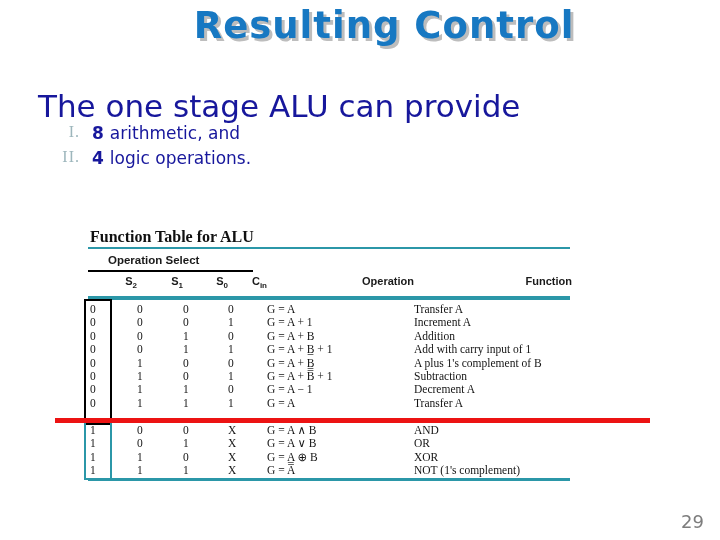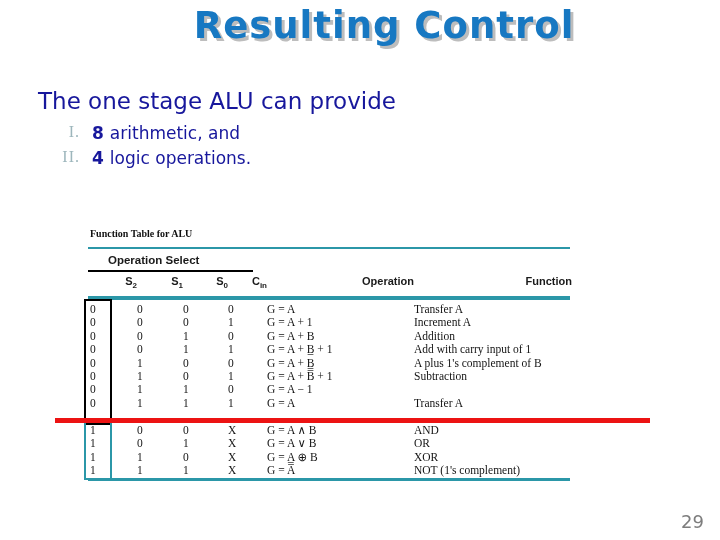--- a/index.html
+++ b/index.html
@@ -5,33 +5,33 @@
   html,body{margin:0;padding:0;background:#fff;}
   .slide{position:relative;width:720px;height:540px;background:#ffffff;overflow:hidden;
          font-family:"DejaVu Sans",sans-serif;}
 
   
   .title{position:absolute;top:4px;left:0;width:720px;text-align:center;
          font-family:"DejaVu Sans",sans-serif;font-weight:bold;font-size:37px;
          color:#1778c2;text-shadow:3px 3px 0 #bdbdbd;letter-spacing:1px;margin-left:24px;}
 
   
-  .heading{position:absolute;left:38px;top:88px;font-size:23px;color:#17179c;}
+  .heading{position:absolute;left:38px;top:88px;font-size:31px;color:#17179c;}
   .list-item{position:absolute;left:0;width:700px;font-size:17px;color:#17179c;}
   .li-1{top:123px;} .li-2{top:148px;}
   .numeral{position:absolute;left:40px;width:40px;text-align:right;
            font-family:"Liberation Serif",serif;font-variant:small-caps;
            font-size:16px;color:#9db6bc;letter-spacing:1px;}
   .li-text{position:absolute;left:92px;top:0;}
   .li-num{font-weight:bold;margin-right:6px;}
 
   
   .figure{position:absolute;left:88px;top:228px;width:484px;height:255px;}
   .fig-title{position:absolute;left:2px;top:0;font-family:"Liberation Serif",serif;
-             font-weight:bold;font-size:10px;color:#101010;}
+             font-weight:bold;font-size:16px;color:#101010;}
   .rule{position:absolute;background:#2b97a8;}
   .rule-top{left:0;top:19px;width:482px;height:2px;}
   .rule-thick{left:0;top:68px;width:482px;height:4px;}
   .rule-bottom{left:0;top:250px;width:482px;height:3px;}
   .group-hdr{position:absolute;left:20px;top:26px;font-family:"Liberation Sans",sans-serif;
              font-weight:bold;font-size:11.5px;color:#1a1a1a;}
   .group-underline{position:absolute;left:0;top:42px;width:165px;height:2px;background:#000;}
 
   .grid{display:grid;grid-template-columns:47px 46px 45px 39px 147px 158px;padding-left:2px;}
   .hdr-row{position:absolute;left:0;top:47px;width:482px;
@@ -137,20 +137,21 @@
           <div>1</div>
           <div class="op">G = A + B̅ + 1</div>
           <div>Subtraction</div>
         </div>
       <div class="trow grid">
           <div>0</div>
           <div>1</div>
           <div>1</div>
           <div>0</div>
           <div class="op">G = A − 1</div>
+          <div>Decrement A</div>
         </div>
       <div class="trow grid">
           <div>0</div>
           <div>1</div>
           <div>1</div>
           <div>1</div>
           <div class="op">G = A</div>
           <div>Transfer A</div>
         </div>
     </div>

